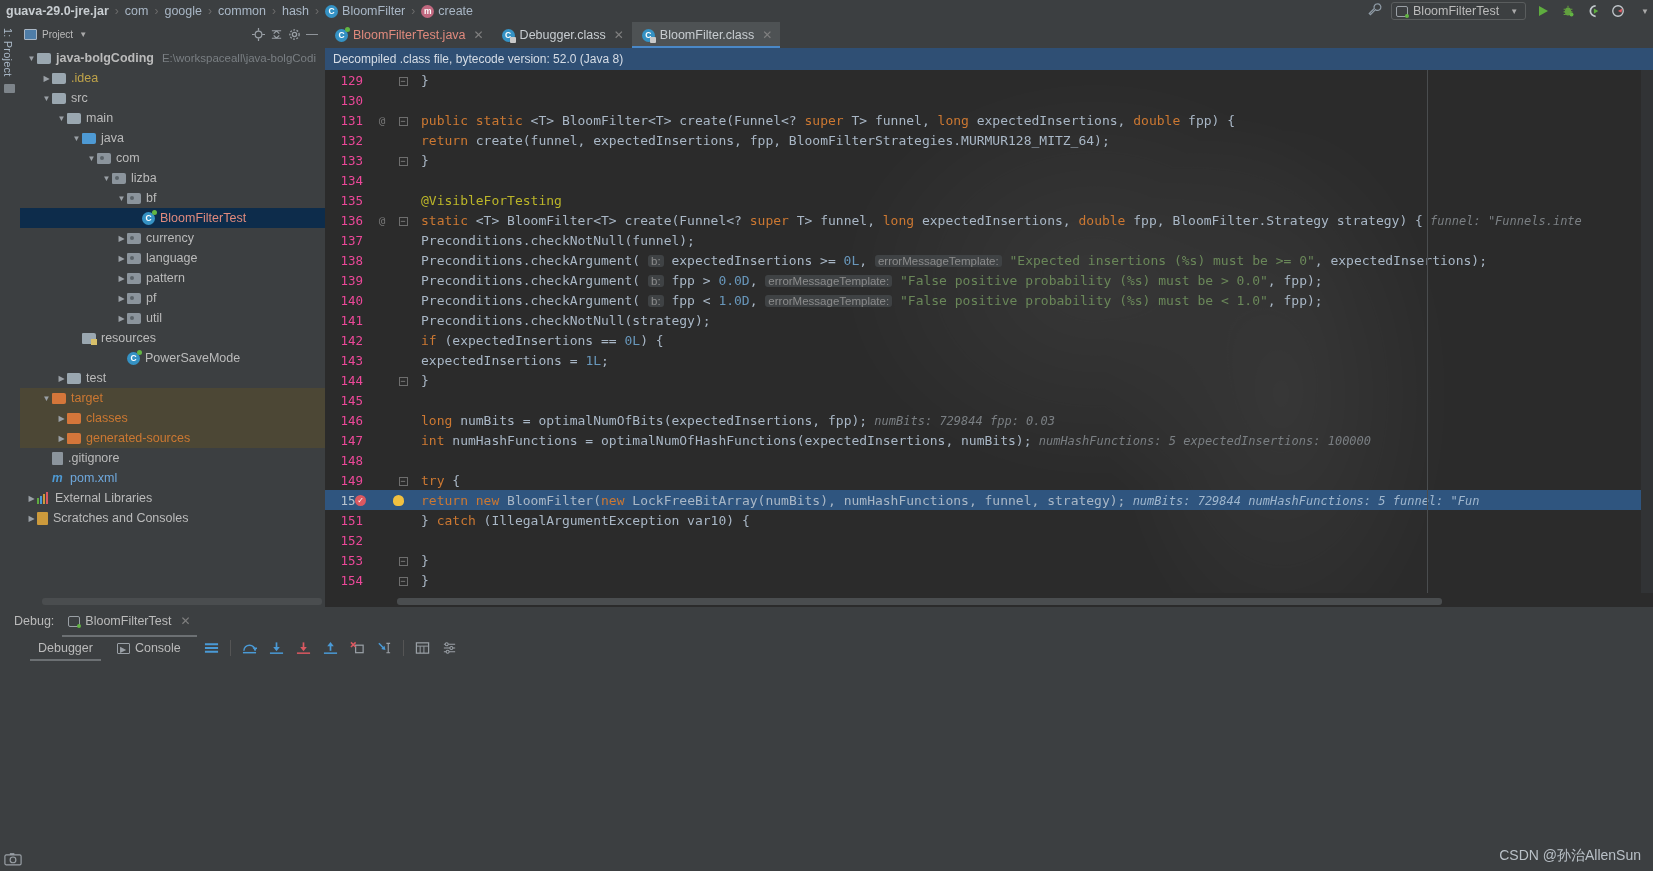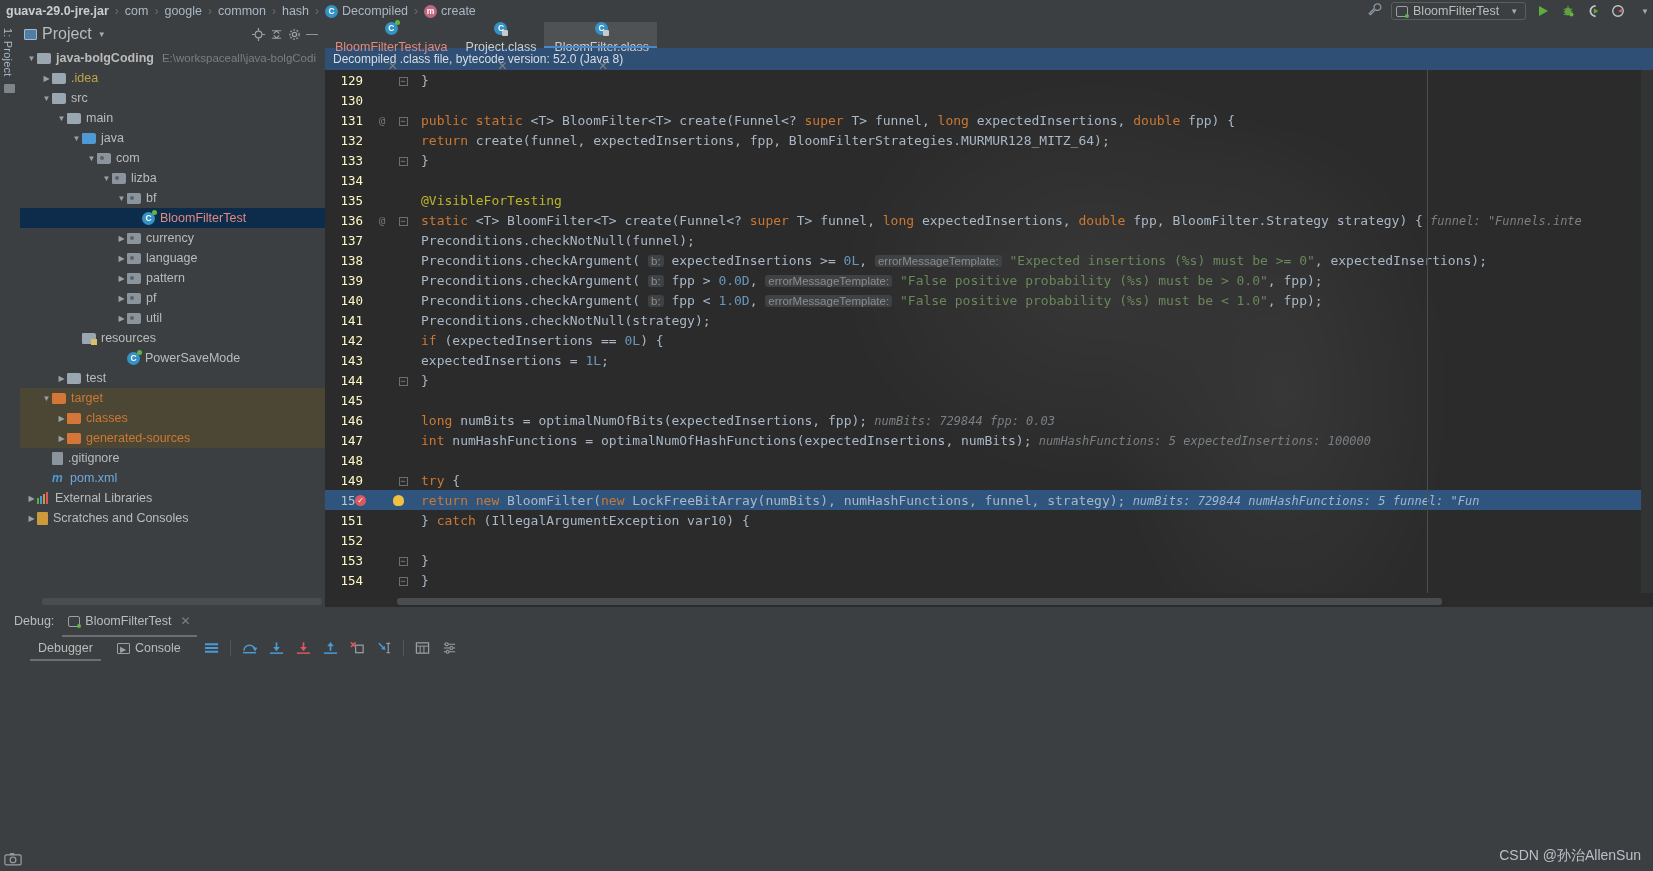--- a/index.html
+++ b/index.html
@@ -34,21 +34,21 @@
     position:absolute;left:0;top:22px;width:20px;height:585px;background:#3c3f41;
   }
   .vtab{ position:absolute; left:2px; writing-mode:vertical-rl; font-size:11px; color:#a9b7c6;
         letter-spacing:.2px; white-space:nowrap; }
   #vtab-project{ top:6px; }
 
   
   #projpanel{ position:absolute; left:20px; top:22px; width:305px; height:585px; background:#3c3f41; }
   #projhdr{ height:24px; display:flex; align-items:center; padding:0 4px; }
   .proj-ic{ width:13px;height:11px;border:1.6px solid #a9b7c6;border-radius:1px;background:#4e7da8;margin-right:5px;}
-  #projhdr .ttl{ color:#bbbbbb; font-size:16px;}
+  #projhdr .ttl{ color:#bbbbbb; font-size:10px;}
   .caret{ margin-left:6px; font-size:8px; color:#aaa; }
   #projhdr .spacer{ flex:1; }
   .hdr-btn{ width:18px;height:18px;display:flex;align-items:center;justify-content:center;color:#9aa0a6;font-size:12px;}
   #projtree{ position:absolute; top:24px; left:0; right:0; bottom:14px; overflow:hidden; padding-top:2px;}
   .row{ height:20px; display:flex; align-items:center; white-space:nowrap; font-size:12.5px; position:relative;}
   .row .arrow{ width:11px; flex:none; color:#9aa0a6; font-size:8px; text-align:center; }
   .row .arrow.none{ color:transparent; }
   .fo{ width:14px;height:11px;flex:none;margin-right:5px;border-radius:1px 2px 2px 1px;position:relative; }
   .fo-grey{ background:#9aa7b0; }
   .fo-blue{ background:#4e9ad4; }
@@ -70,39 +70,39 @@
   .ic-lib{ width:13px;height:12px;margin-right:5px;flex:none;display:flex;gap:1px;align-items:flex-end;}
   .ic-lib i{ width:2px; display:block; }
   .row.sel{ background:#0d2c4b; }
   .row.hl{ background:#4c4735; }
   .indent{ flex:none; }
   #projscroll{ position:absolute; bottom:2px; left:22px; width:280px; height:7px; background:#4a4d4f; border-radius:3px;}
 
   
   #editor{ position:absolute; left:325px; top:22px; width:1328px; height:585px; background:#2b2b2b; }
   #tabs{ height:26px; background:#3c3f41; display:flex; align-items:stretch; }
-  .tab{ display:flex; align-items:center; gap:5px; padding:0 8px 0 10px; font-size:12.5px; color:#bbb; position:relative;flex-direction:column; }
+  .tab{ display:flex; align-items:center; gap:5px; padding:0 8px 0 10px; font-size:12.5px; color:#bbb; position:relative; }
   .tab.active{ background:#4e5254; }
   .tab.active:after{ content:""; position:absolute; left:0; right:0; bottom:0; height:2px; background:#4a88c7;}
   .tab .x{ color:#808080; font-size:12px; margin-left:3px; }
   .tab .name.java{ color:#e08a7d; }
   .tab .name.cls{ color:#c8cdd1; }
   .ic-cls-sm{ width:13px;height:13px;border-radius:50%;background:#3592c4;flex:none;position:relative;}
   .ic-cls-sm:after{content:"C";position:absolute;inset:0;font-size:8.5px;color:#fff;text-align:center;line-height:13px;font-weight:bold;}
   .ic-cls-sm.lock:before{content:"";position:absolute;right:-1px;bottom:-1px;width:6px;height:6px;background:#c9c9c9;border-radius:1px;}
   .ic-cls-sm.run:before{content:"";position:absolute;right:-2px;top:-2px;width:5px;height:5px;background:#62b543;border-radius:50%;}
   #notice{ height:22px; background:#2f4f74; display:flex; align-items:center; padding-left:8px; color:#d6dde6; font-size:12px;}
   #code{ position:absolute; top:48px; left:0; right:0; bottom:14px; overflow:hidden; background:#2b2b2b; }
   
   #ghost{ position:absolute; inset:0; pointer-events:none; opacity:.055;
      background:radial-gradient(ellipse 380px 300px at 58% 40%, #ffffff 0%, rgba(255,255,255,.5) 35%, rgba(255,255,255,0) 70%),
                 radial-gradient(ellipse 260px 420px at 72% 62%, #ffffff 0%, rgba(255,255,255,0) 68%);}
   .cl{ height:20px; display:flex; align-items:center; white-space:nowrap; position:relative; }
   .cl.hl{ background:#2f557f; }
-  .ln{ width:46px; flex:none; text-align:right; padding-right:8px; color:#fef9c3; font-size:12.5px;
+  .ln{ width:46px; flex:none; text-align:right; padding-right:8px; color:#ec4899; font-size:12.5px;
        font-family:"DejaVu Sans Mono", monospace; }
   .cl.hl .ln{ color:#b8c4cf; }
   .gut{ width:22px; flex:none; text-align:center; color:#787878; font-size:11px;
         font-family:"DejaVu Sans Mono", monospace;}
   .fold{ width:20px; flex:none; text-align:center; color:#787878; font-size:10px; position:relative;}
   .fold .box{ display:inline-block;width:9px;height:9px;border:1px solid #6e6e6e;line-height:7px;font-size:9px;color:#9a9a9a;}
   .fold .bar{ position:absolute; left:50%; top:0; bottom:0; width:1px; background:#5c5c5c; }
   .txt{ font-family:"DejaVu Sans Mono", monospace; font-size:13px; color:#a9b7c6; padding-left:8px; }
   .kw{ color:#cc7832;text-align:right; } .str{ color:#6a8759; } .num{ color:#6897bb; } .ann{ color:#bbb529; }
   .hint{ background:#3f4244; color:#8c8c8c; font-size:11.5px; border-radius:3px; padding:0 3px;
@@ -151,21 +151,21 @@
       <span class="crumb">
         <span>common</span>
       </span>
       <span class="sep">›</span>
       <span class="crumb">
         <span>hash</span>
       </span>
       <span class="sep">›</span>
       <span class="crumb">
         <span class="ic ic-class"></span>
-        <span>Decompiled</span>
+        <span>BloomFilter</span>
       </span>
       <span class="sep">›</span>
       <span class="crumb">
         <span class="ic ic-method"></span>
         <span>create</span>
       </span>
     </div>
   <div id="topright">
     <span class="wrench">
       <svg width="15" height="15" viewBox="0 0 16 16">
@@ -392,21 +392,21 @@
 
 <div id="editor">
   <div id="tabs">
       <div class="tab">
         <span class="ic-cls-sm run"></span>
         <span class="name java">BloomFilterTest.java</span>
         <span class="x">✕</span>
       </div>
       <div class="tab">
         <span class="ic-cls-sm lock"></span>
-        <span class="name cls">Project.class</span>
+        <span class="name cls">Debugger.class</span>
         <span class="x">✕</span>
       </div>
       <div class="tab active">
         <span class="ic-cls-sm lock"></span>
         <span class="name cls">BloomFilter.class</span>
         <span class="x">✕</span>
       </div>
     </div>
   <div id="notice">
     <span>Decompiled .class file, bytecode version: 52.0 (Java 8)</span>

